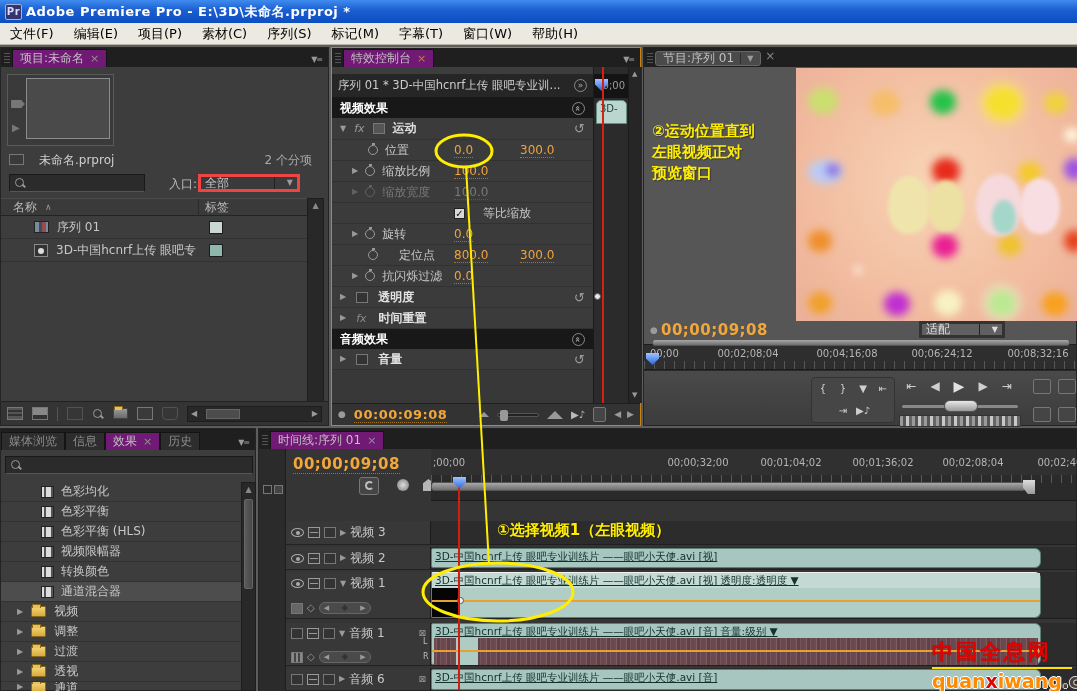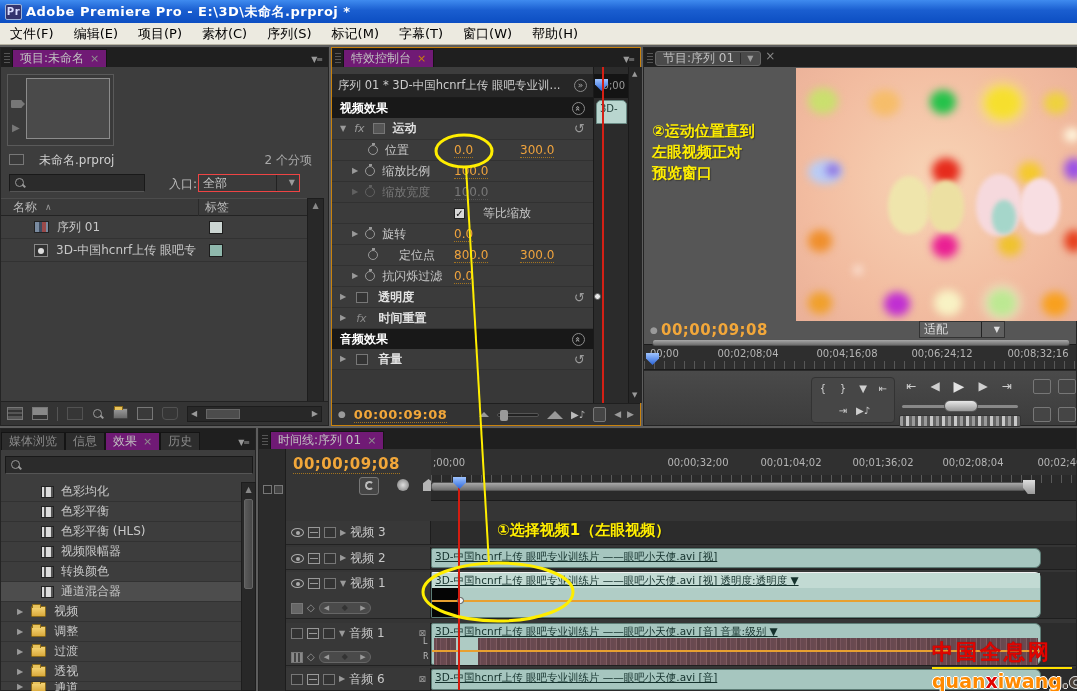--- a/index.html
+++ b/index.html
@@ -66,21 +66,21 @@
 .vsb .ar{position:absolute;left:0;right:0;text-align:center;font-size:8px;color:#888}
 .vsb .th{position:absolute;left:2px;right:2px;background:linear-gradient(90deg,#5a5a5a,#484848);border:1px solid #666;border-radius:2px}
 .hsb{position:absolute;background:#282828;border:1px solid #1d1d1d}
 .hsb .th{position:absolute;top:2px;bottom:2px;background:#4c4c4c;border:1px solid #666}
 
 .thumbbox{position:absolute;left:6px;top:26px;width:107px;height:72px;background:#3a3a3a;border:1px solid #5a5a5a}
 .thumbimg{position:absolute;left:18px;top:3px;right:3px;bottom:6px;background:#4a4a4a;border:1px solid #8c8c8c}
 .camico{position:absolute;left:3px;top:25px;width:11px;height:8px;background:#777;border-radius:1px}
 .camico::before{content:"";position:absolute;right:-3px;top:1px;border-left:3px solid #777;border-top:3px solid transparent;border-bottom:3px solid transparent}
 .searchbox{background:#2b2b2b;border:1px solid #191919;border-bottom-color:#555;display:flex;align-items:center;gap:4px;padding:0 4px}
-.selbox{background:#3a3a3a;border:1px solid #ef4444;display:flex;align-items:center;padding:0 4px;gap:12px}
+.selbox{background:#3a3a3a;border:3px solid #ef4444;display:flex;align-items:center;padding:0 4px;gap:12px}
 .selbox .dv{width:1px;align-self:stretch;background:#222;margin-left:auto}
 .colhead{position:absolute;background:#3a3a3a;border-top:1px solid #4c4c4c;border-bottom:1px solid #232323;color:#b9b9b9;display:flex;align-items:center}
 .labelchip{width:14px;height:13px;border:1px solid #1c1c1c;display:inline-block}
 .seqico{width:15px;height:12px;display:inline-block;position:relative;background:linear-gradient(90deg,#7a8ba0 0 4px,#3d4c60 4px 7px,#9a4a4a 7px 11px,#7a8ba0 11px 15px);border:1px solid #222}
 .movico{width:14px;height:13px;display:inline-block;position:relative;background:#333;border:1px solid #888}
 .movico::before{content:"";position:absolute;left:3px;top:3px;width:6px;height:6px;border-radius:50%;background:#ddd}
 .toolico{width:16px;height:13px;border:1px solid #777;display:inline-block;background:#3a3a3a}
 
 .fxrow{position:absolute;left:0;width:261px;height:21px;background:#3b3b3b;border-bottom:1px solid #313131;display:flex;align-items:center}
 .fxhead{position:absolute;left:0;width:261px;height:20px;background:#181818;color:#fff;font-weight:bold;display:flex;align-items:center;padding-left:8px}

